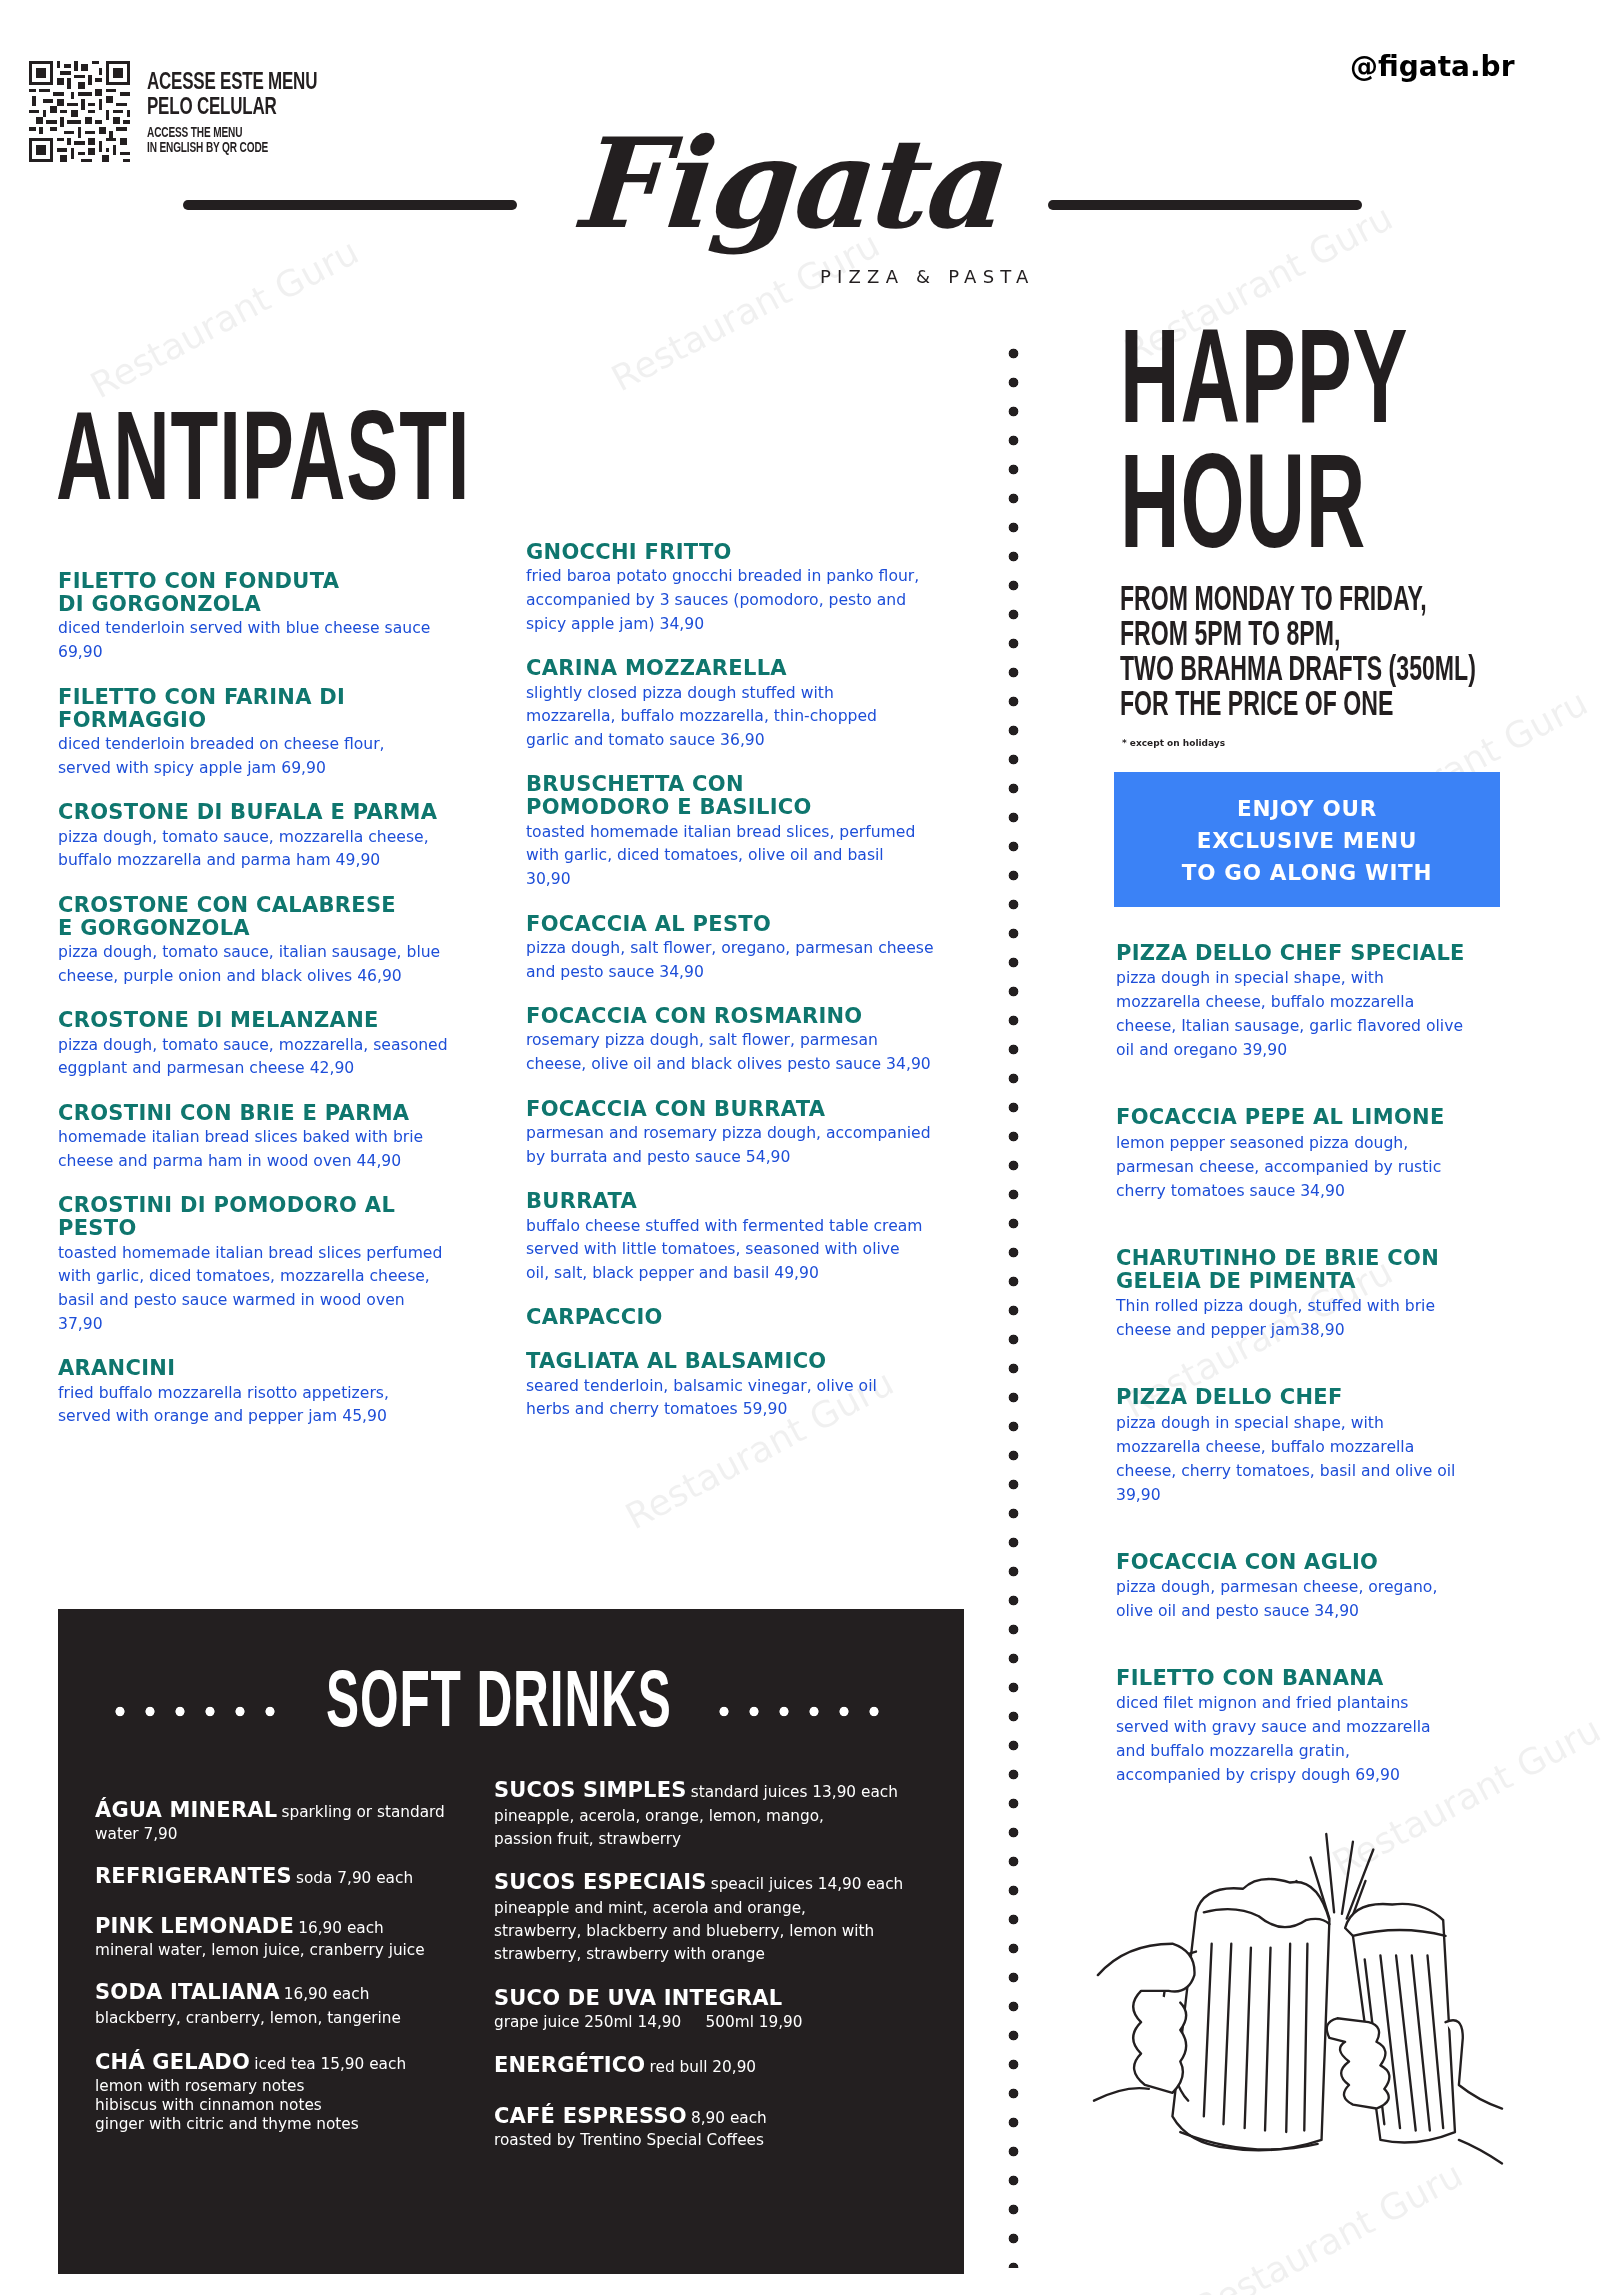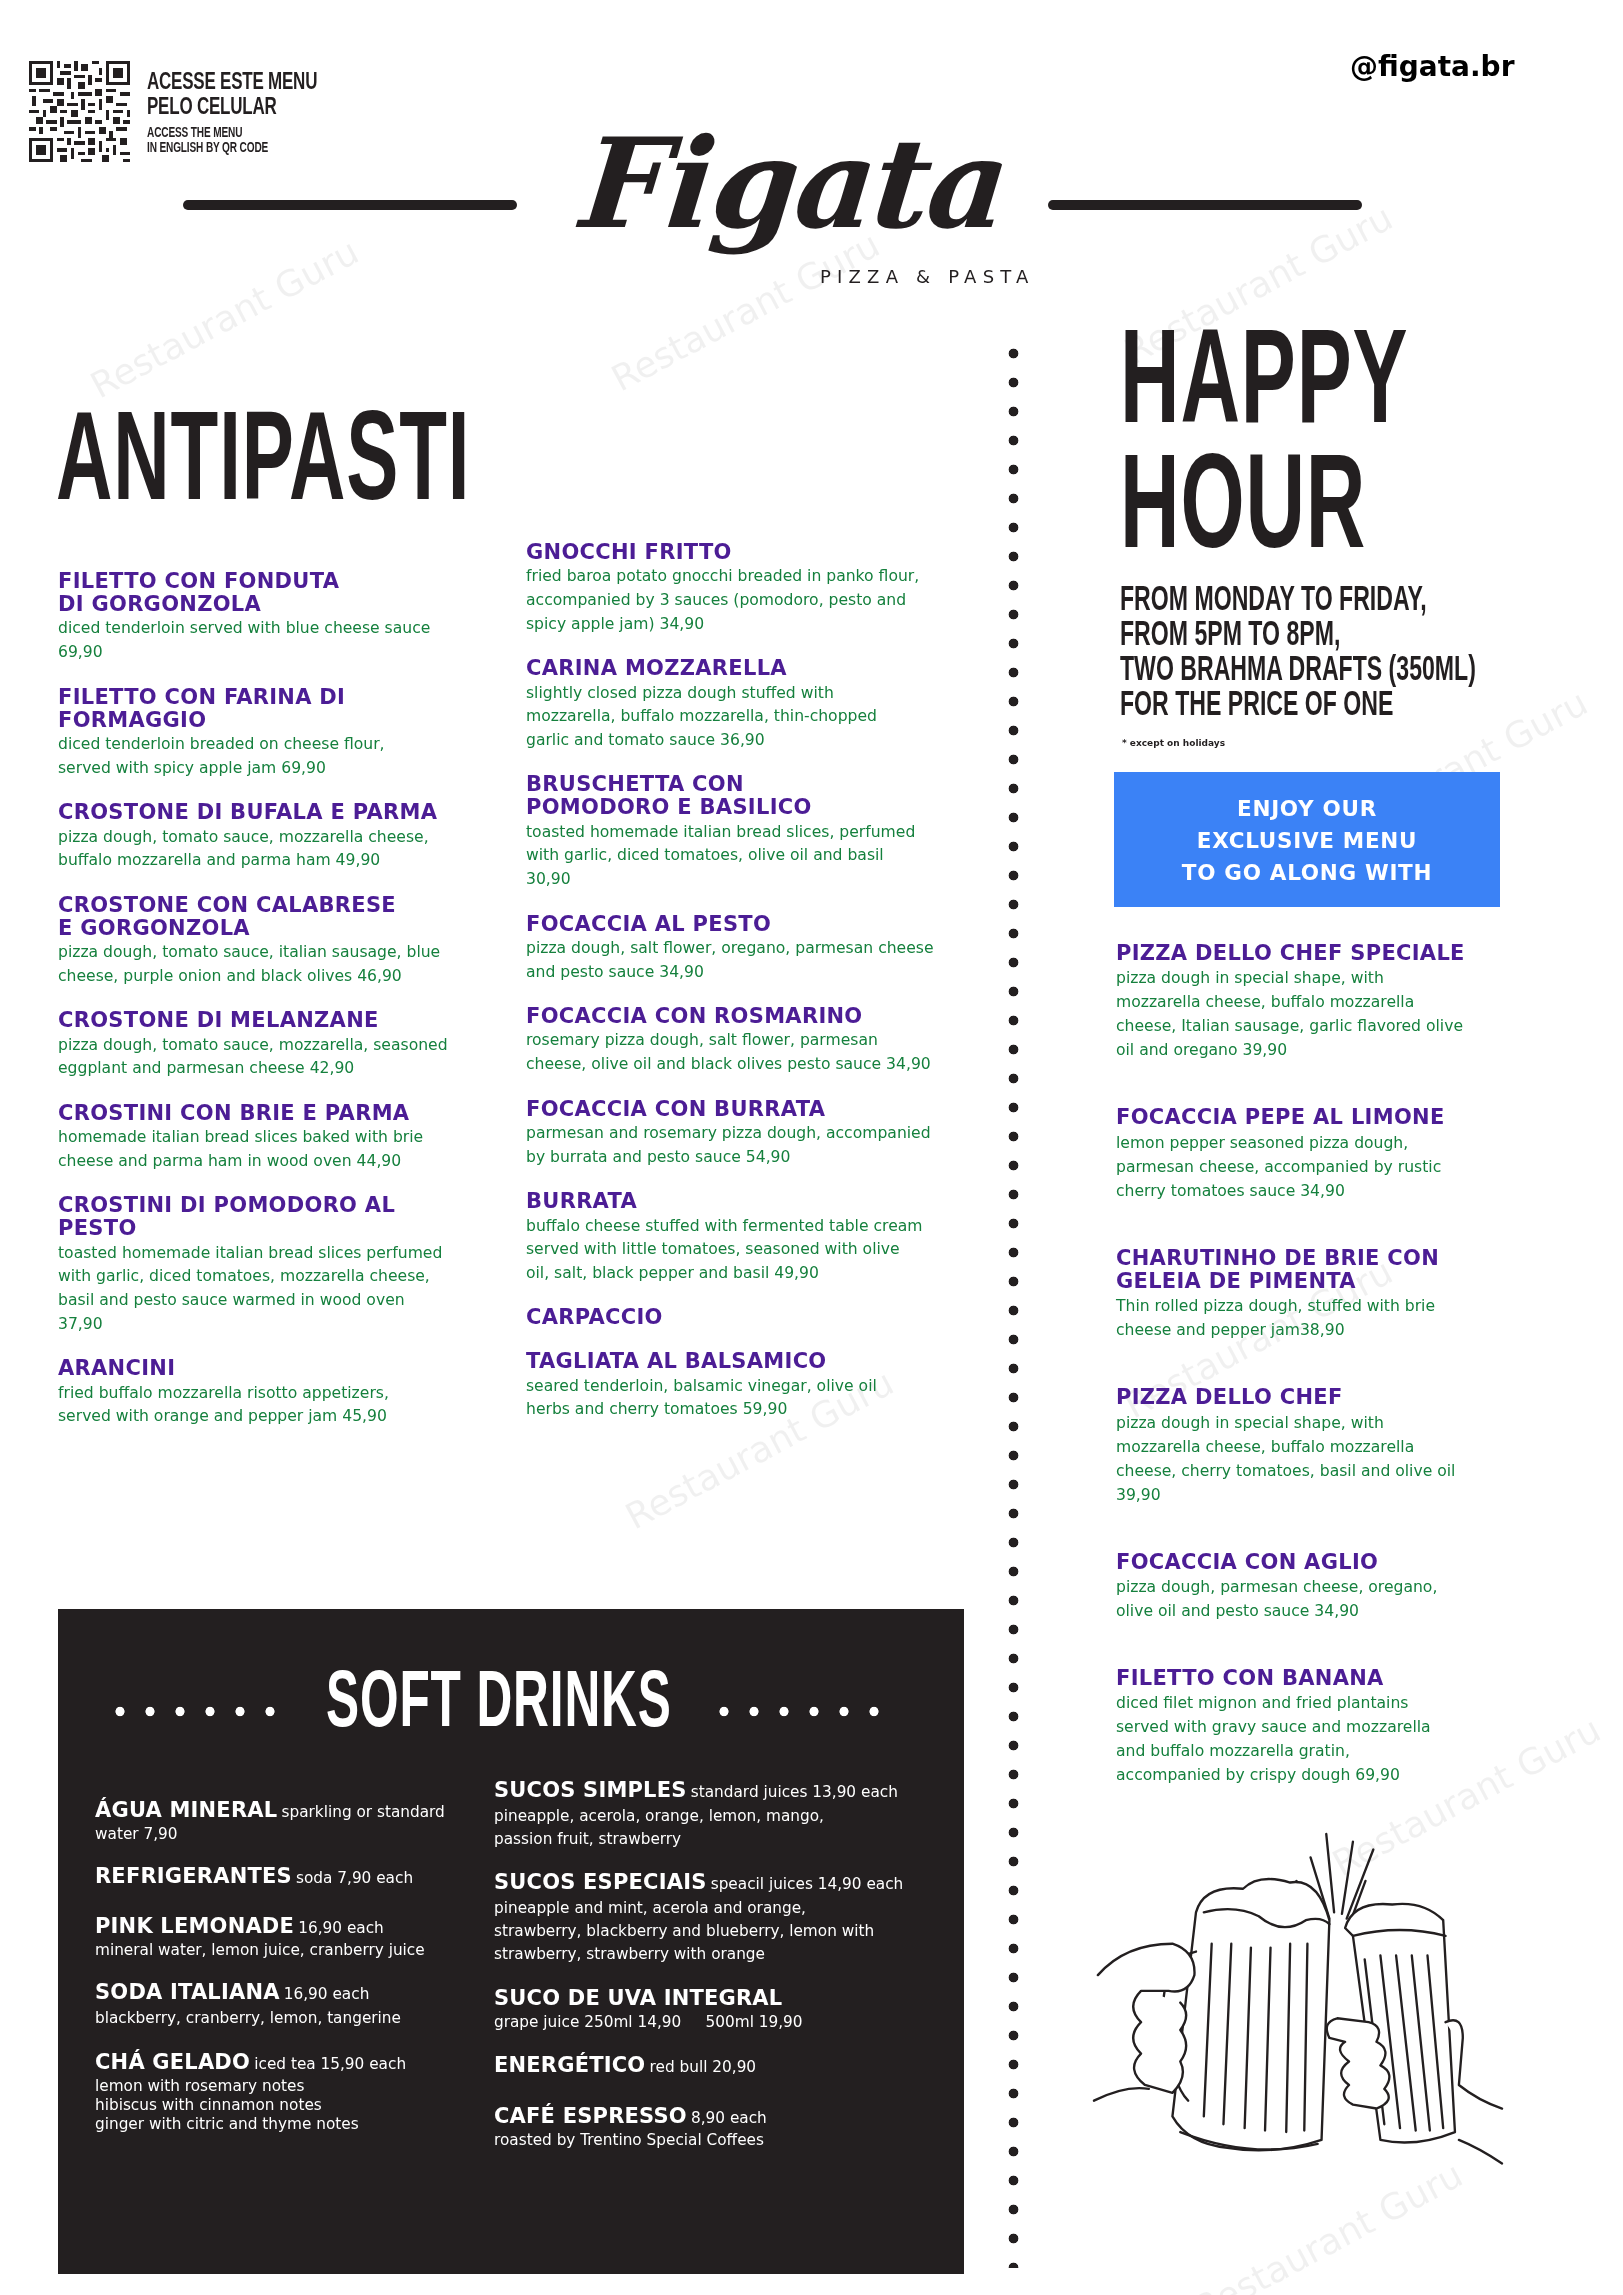--- a/index.html
+++ b/index.html
@@ -22,22 +22,22 @@
     .logo-sub { position: absolute; left: 237px; top: 148px; font-family: "DejaVu Sans", sans-serif; font-size: 18px; letter-spacing: 6.2px; color: #231f20; white-space: nowrap; }
 
     
     .big-heading { font-family: "Liberation Sans", sans-serif; font-weight: bold; color: #231f20; transform: scaleX(0.62); transform-origin: left top; white-space: nowrap; letter-spacing: 1.4px; }
 
     .antipasti-title { position: absolute; left: 56px; top: 393px; font-size: 126px; line-height: 126px; }
 
     
     .col { position: absolute; }
     .item { margin-bottom: 21px; }
-    .item-name { font-family: "DejaVu Sans", sans-serif; font-weight: bold; font-size: 21px; line-height: 23px; color: #4c1d95; letter-spacing: 0.3px; }
-    .item-desc { font-family: "DejaVu Sans", sans-serif; font-size: 15.6px; line-height: 23.6px; color: #15803d; margin-top: 1.4px; }
+    .item-name { font-family: "DejaVu Sans", sans-serif; font-weight: bold; font-size: 21px; line-height: 23px; color: #0f766e; letter-spacing: 0.3px; }
+    .item-desc { font-family: "DejaVu Sans", sans-serif; font-size: 15.6px; line-height: 23.6px; color: #1d4ed8; margin-top: 1.4px; }
 
     .col-left { left: 58px; top: 570px; width: 416px; }
     .col-mid { left: 526px; top: 541px; width: 444px; }
     .col-right { left: 1116px; top: 942px; width: 375px; }
     .col-right .item { margin-bottom: 44px; }
     .col-right .item-desc { line-height: 24px; }
 
     
     .vdots { position: absolute; left: 1008px; top: 339px; width: 11px; height: 1929px;
       background-image: radial-gradient(circle, #231f20 4.5px, transparent 5.2px);

